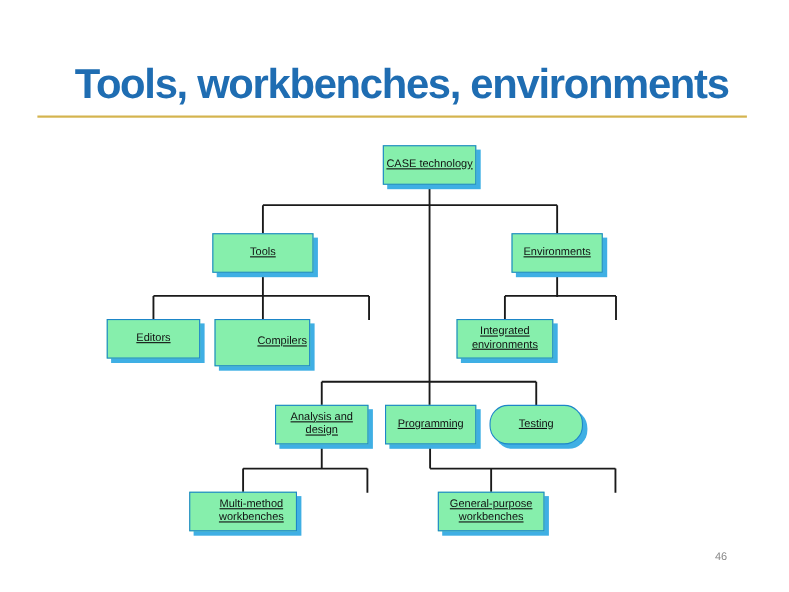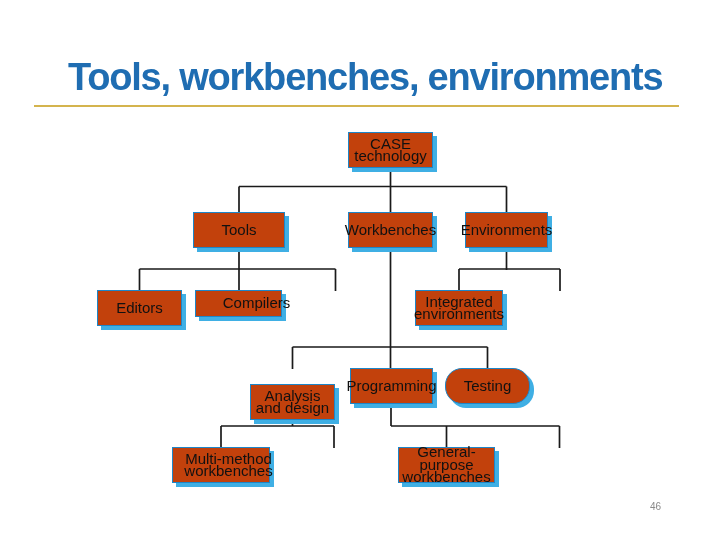--- a/index.html
+++ b/index.html
@@ -30,31 +30,32 @@
     height: 2px;
     background: #d4b44e;
   }
   .connectors {
     position: absolute;
     left: 0; top: 0;
   }
   .box {
     position: absolute;
     box-sizing: border-box;
-    background: #c2410c;
+    background: #86efac;
     border: 1.6px solid #1d86c8;
     box-shadow: 4px 4px 0 0 #3fafe4;
     display: flex;
     align-items: center;
     justify-content: center;
     text-align: center;
-    font-size: 15px;
+    font-size: 10px;
     line-height: 12.5px;
     color: #111111;
     padding: 1px;
+    text-decoration: underline;
   }
   .page-number {
     position: absolute;
     left: 650px;
     top: 501px;
     width: 30px;
     text-align: left;
     font-size: 10px;
     color: #898989;
   }
@@ -89,33 +90,32 @@
       M391 403 V426
       M391 426 H559.5
       M446.5 426 V448
       M559.5 426 V448"></path>
   </svg>
 
   <div class="box" style="left:348px;top:132px;width:85px;height:36px;">CASE technology</div>
 
   <div class="box" style="left:193px;top:212px;width:92px;height:36px;">Tools</div>
 
-  <div class="box" style="left:348px;top:212px;width:85px;height:36px;">Workbenches</div>
 
   <div class="box" style="left:465px;top:212px;width:83px;height:36px;">Environments</div>
 
   <div class="box" style="left:97px;top:290px;width:85px;height:36px;">Editors</div>
 
-  <div class="box" style="left:195px;top:290px;width:87px;height:27px;padding-left:37px;">Compilers</div>
+  <div class="box" style="left:195px;top:290px;width:87px;height:43px;padding-left:37px;">Compilers</div>
 
 
   <div class="box" style="left:415px;top:290px;width:88px;height:36px;">Integrated environments</div>
 
 
-  <div class="box" style="left:250px;top:368px;width:85px;height:36px;margin-top:16px;">Analysis and design</div>
+  <div class="box" style="left:250px;top:368px;width:85px;height:36px;">Analysis and design</div>
 
   <div class="box" style="left:350px;top:368px;width:83px;height:36px;">Programming</div>
 
   <div class="box" style="left:445px;top:368px;width:85px;height:36px;border-radius:17px;">Testing</div>
 
   <div class="box" style="left:172px;top:447px;width:98px;height:36px;padding-left:16px;">Multi-method workbenches</div>
 
 
   <div class="box" style="left:398px;top:447px;width:97px;height:36px;">General-purpose workbenches</div>
 

